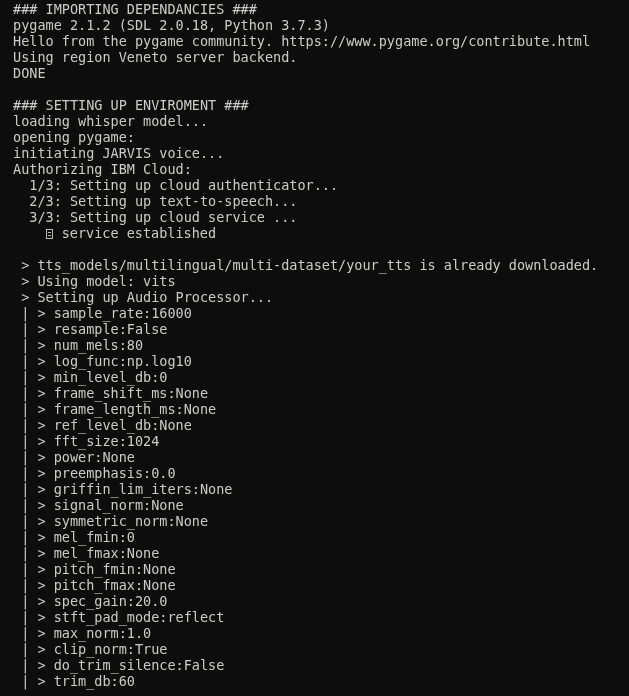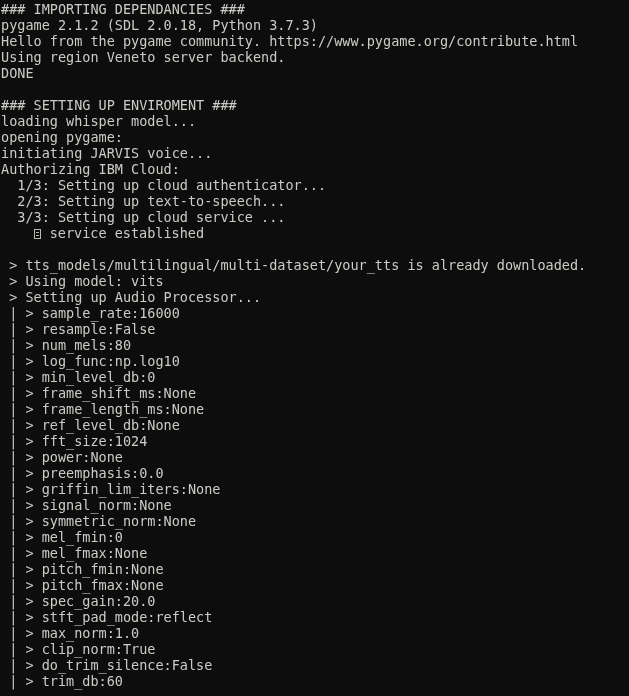--- a/index.html
+++ b/index.html
@@ -29,20 +29,21 @@
     white-space: pre;
     letter-spacing: 0px;
   }
   .line {
     height: 16px;
     line-height: 16px;
     white-space: pre;
     display: block;
     padding-left: 1px;
     font-family: "DejaVu Sans Mono", "Liberation Mono", monospace;
+    margin-left: 12px;
   }
   .line.blank {
     height: 16px;
   }
   .tofu {
     display: inline-block;
     position: relative;
     width: 7px;
     height: 10px;
     vertical-align: -1px;

